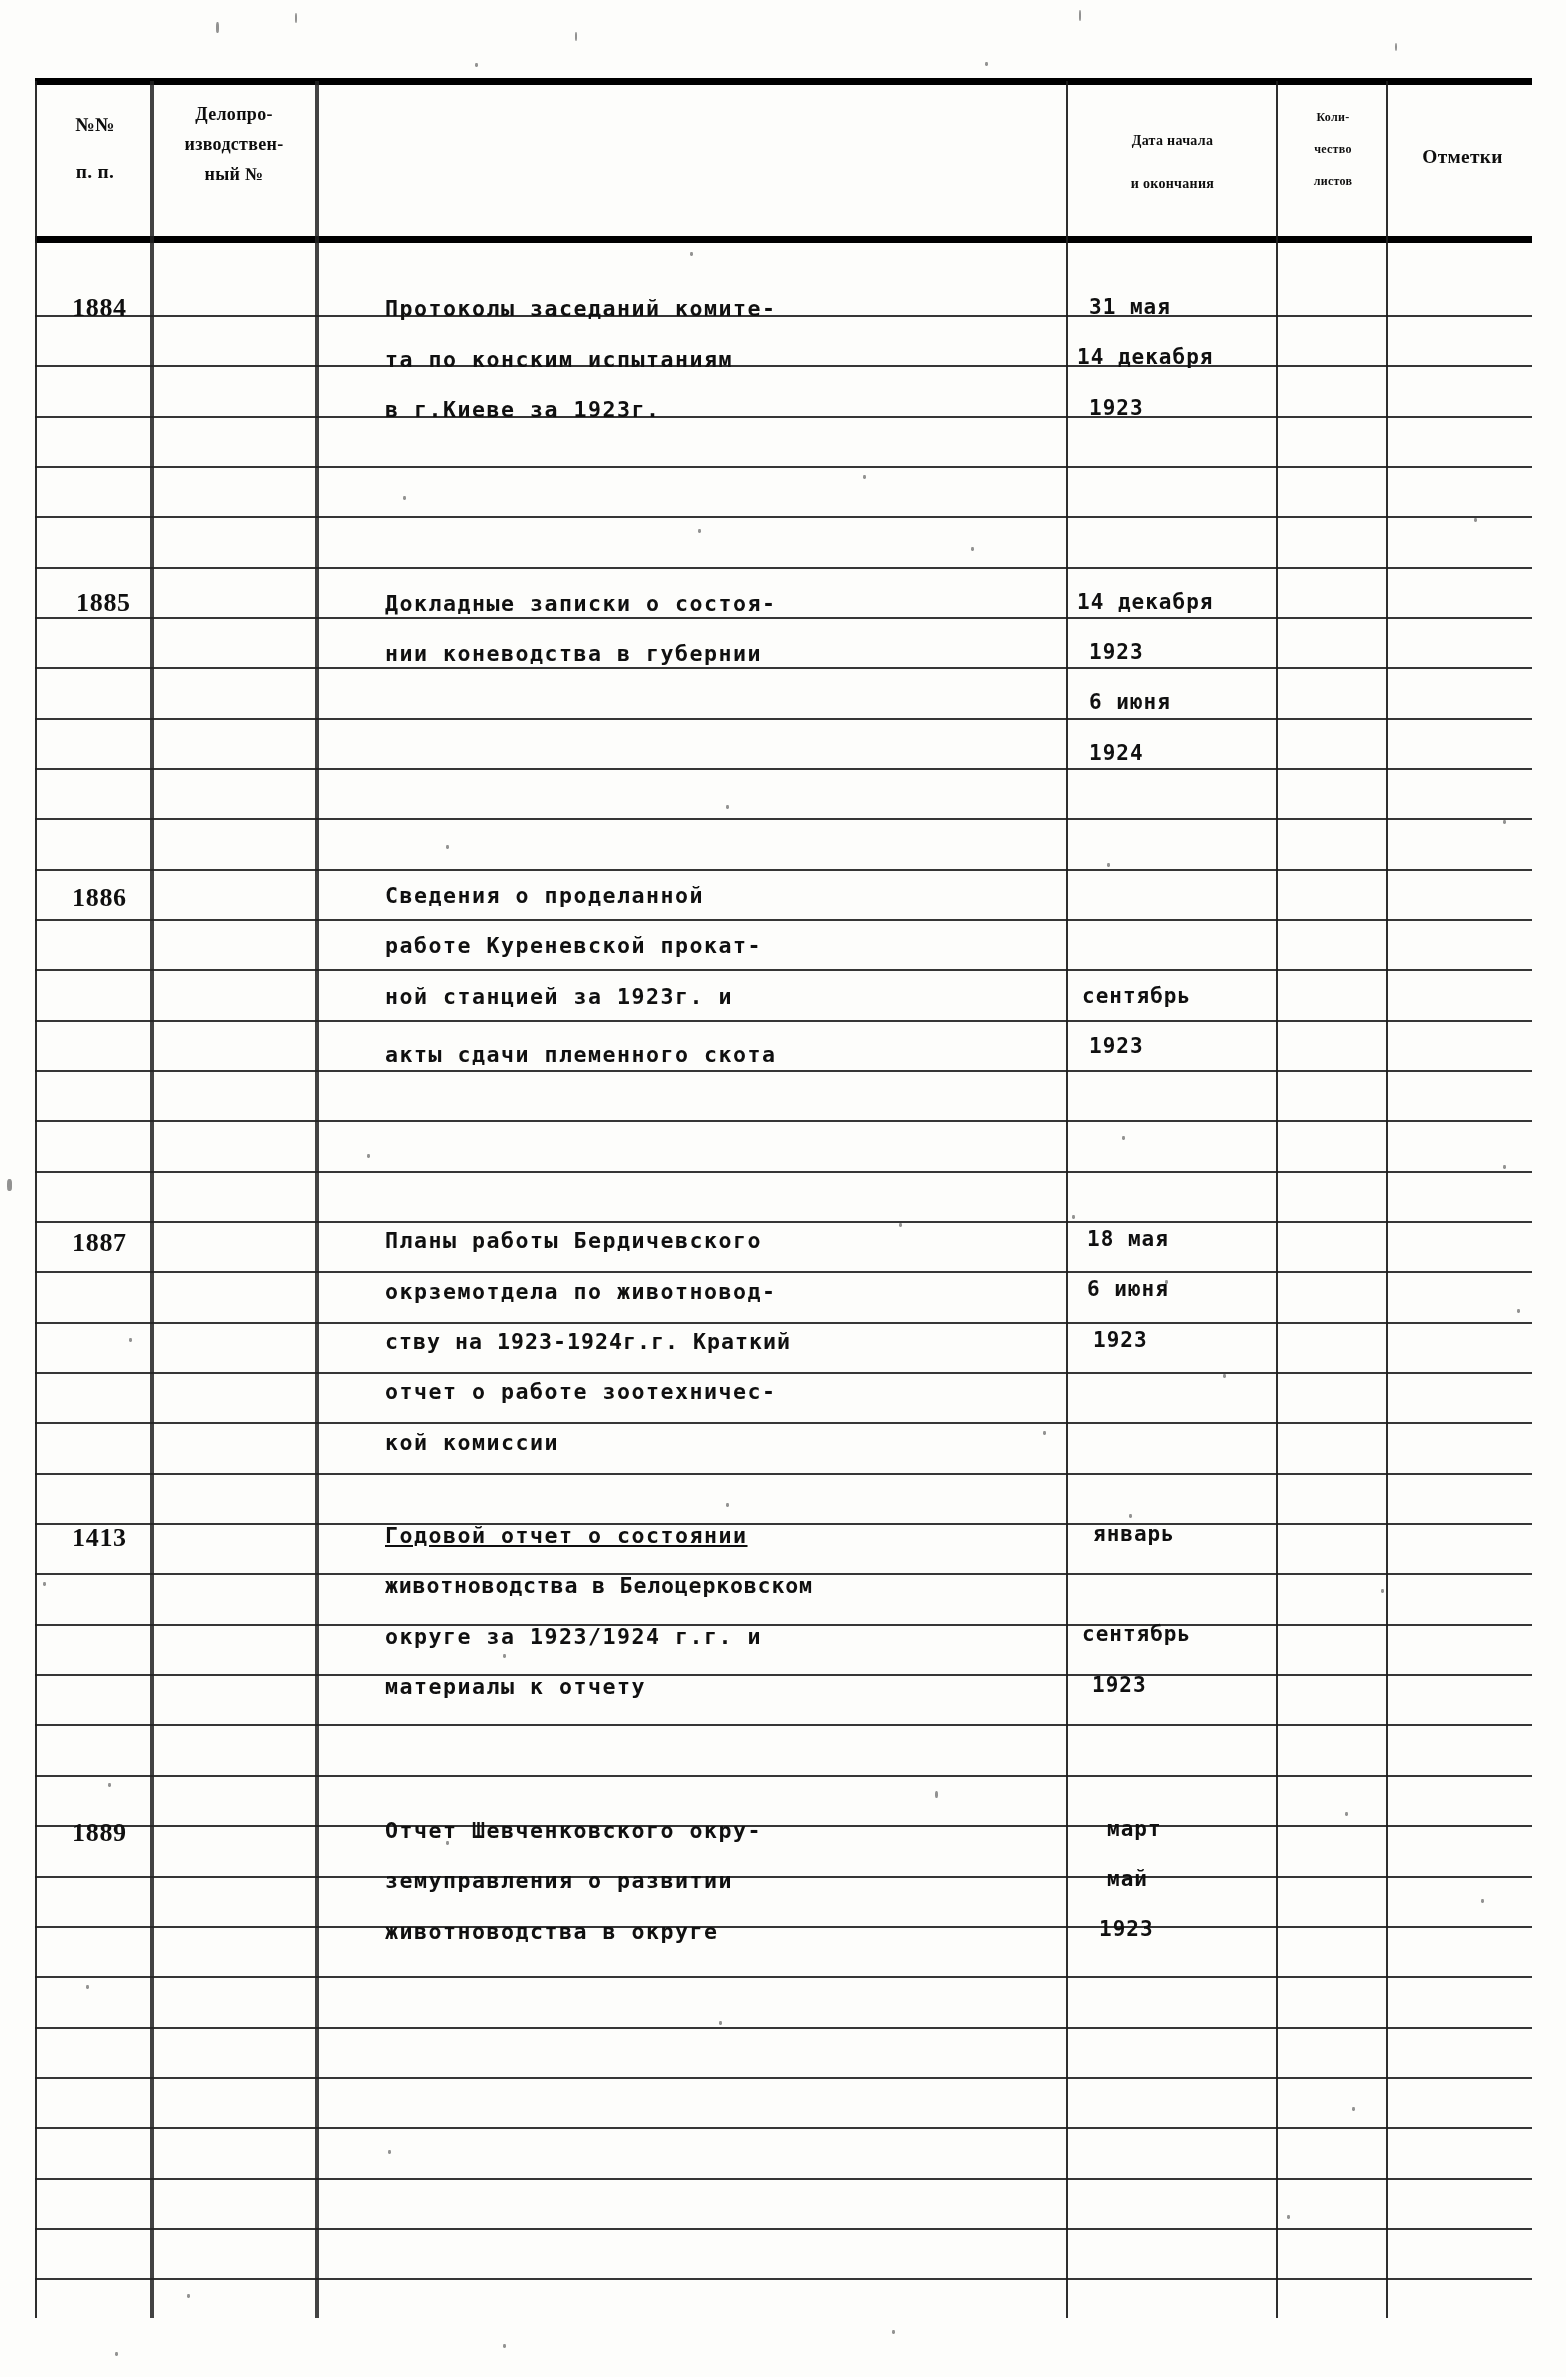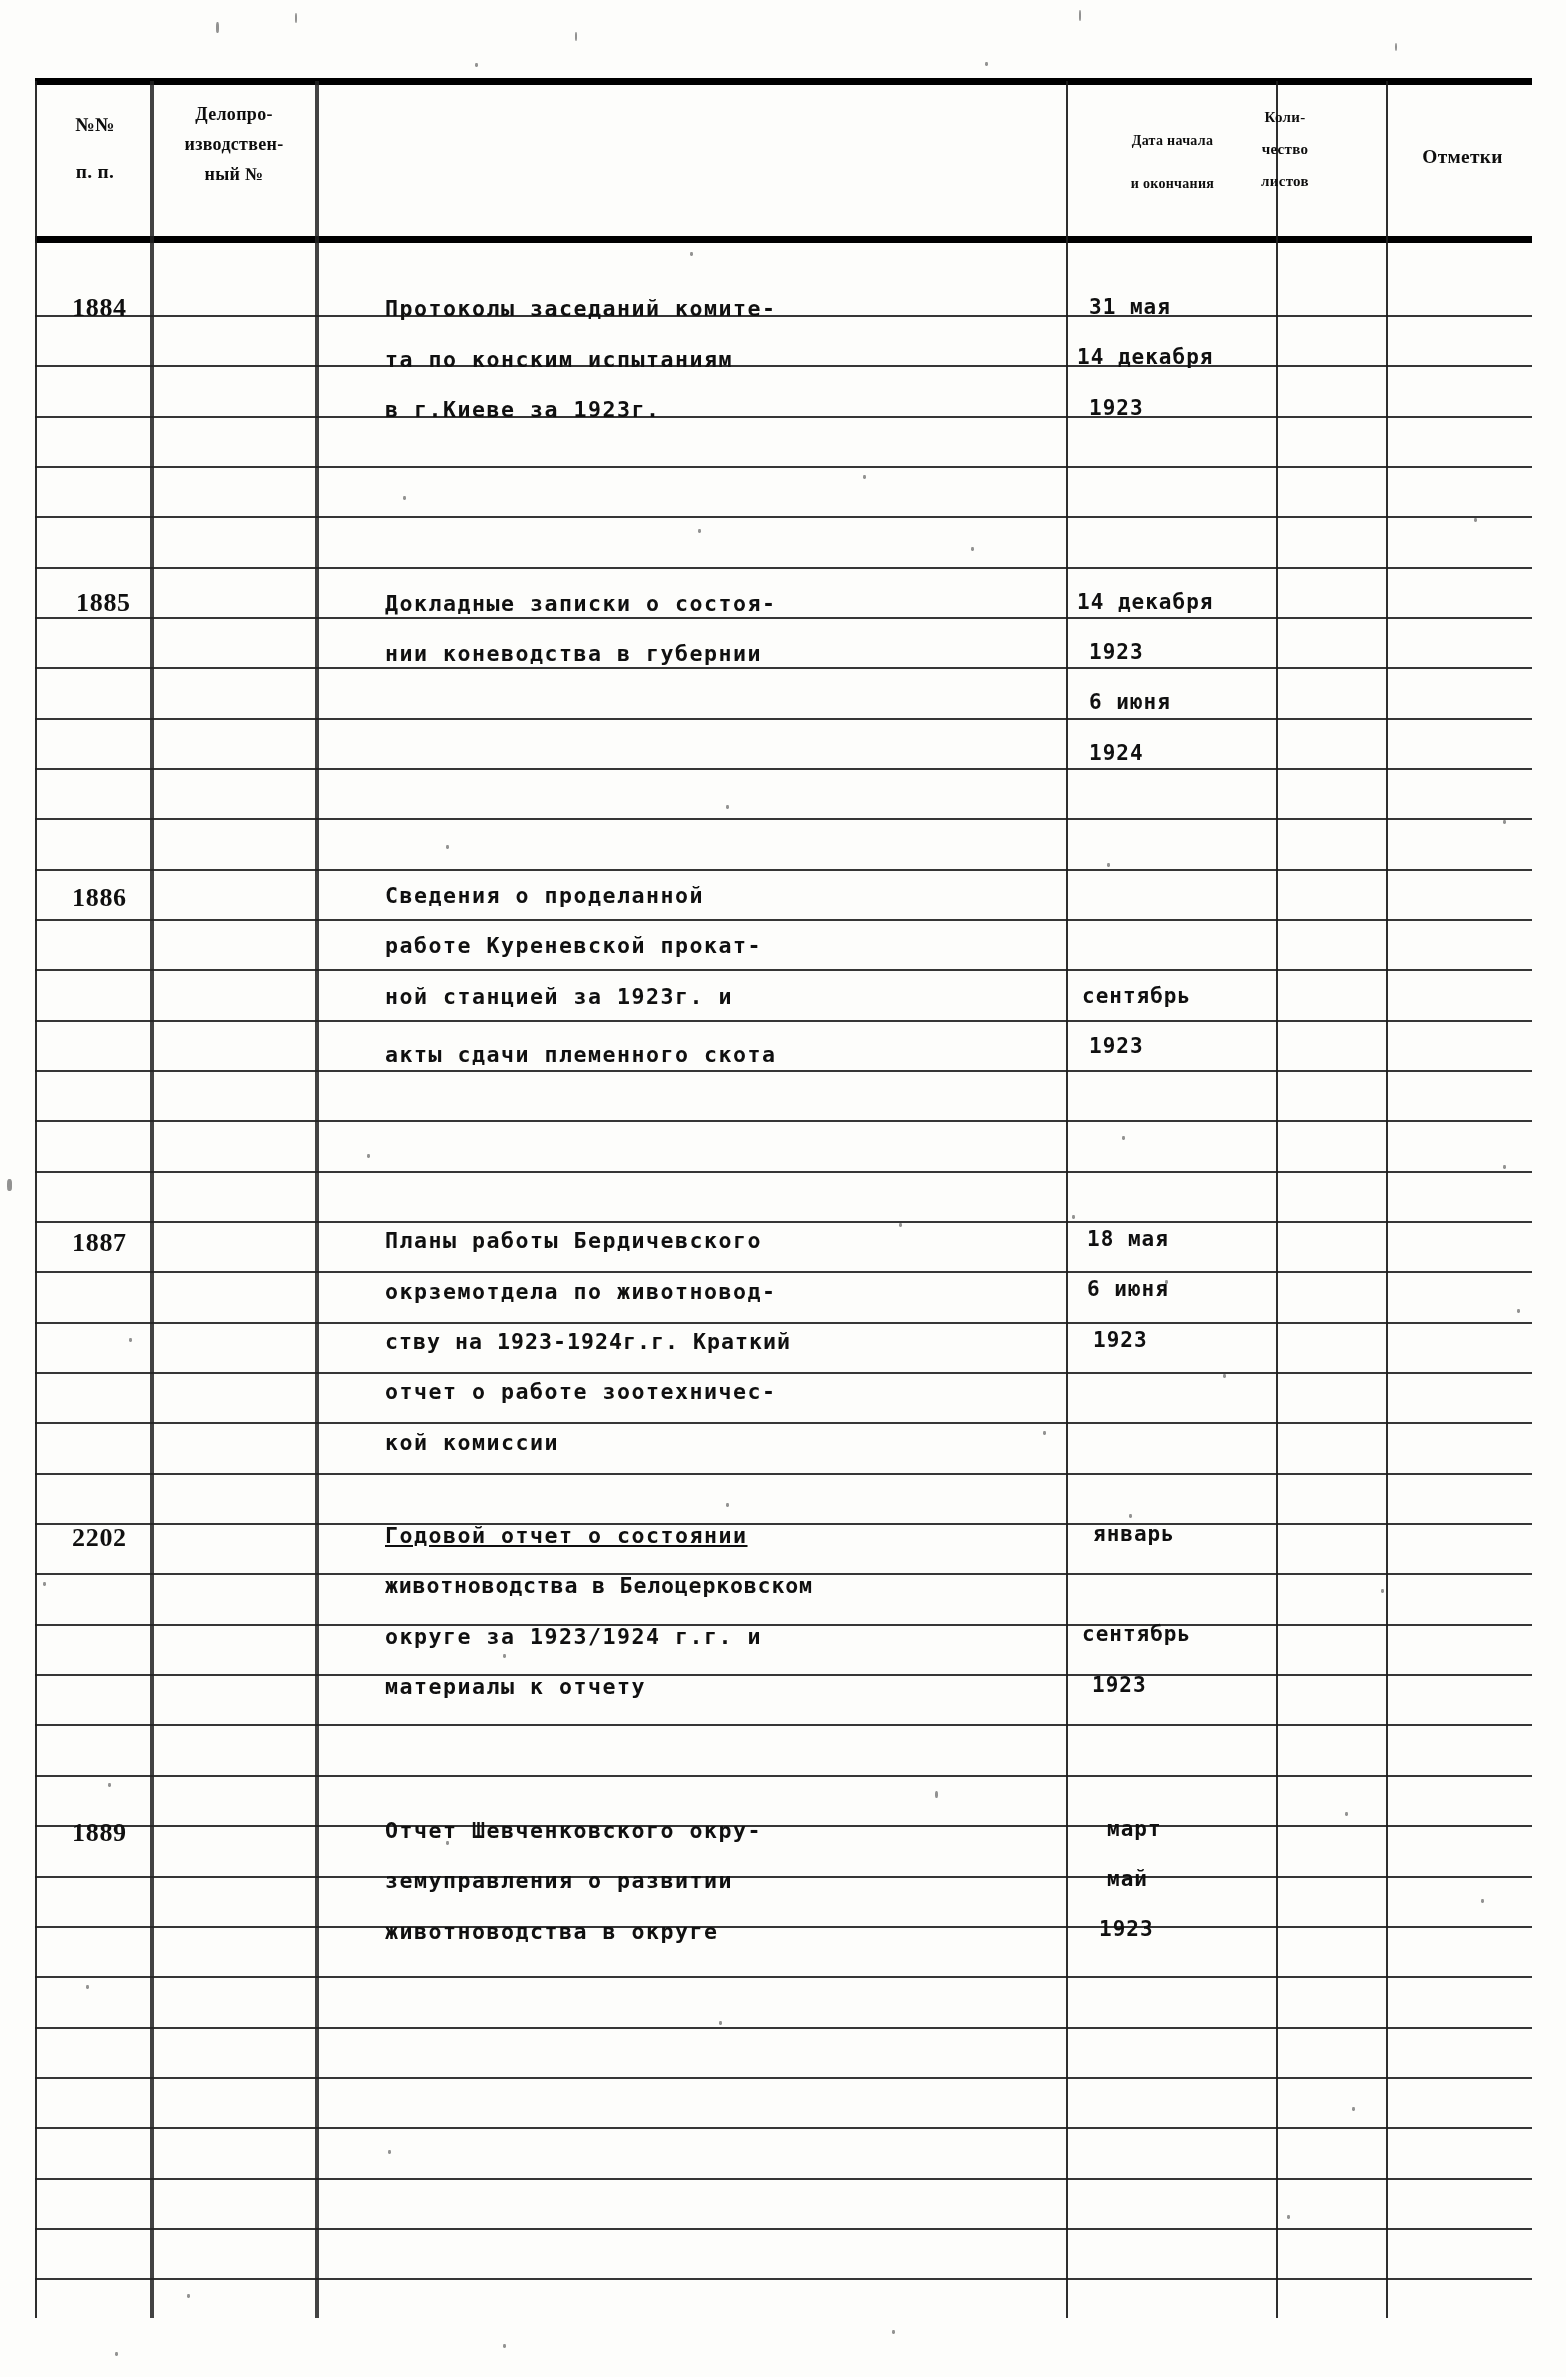--- a/index.html
+++ b/index.html
@@ -154,21 +154,21 @@
     <div>изводствен-</div>
     <div>ный №</div>
   </div>
 
 
   <div class="hdr" style="left:1072px; top:119px; width:201px; font-size:14px; line-height:43px;">
     <div>Дата начала</div>
     <div>и окончания</div>
   </div>
 
-  <div class="hdr" style="left:1234px; top:101px; width:102px; font-size:15px; line-height:32px;">
+  <div class="hdr" style="left:1282px; top:101px; width:102px; font-size:12px; line-height:32px;">
     <div>Коли-</div>
     <div>чество</div>
     <div>листов</div>
   </div>
 
   <div class="hdr" style="left:1392px; top:140px; width:141px; font-size:19.4px;">
     <div>Отметки</div>
   </div>
 
   <div class="tw num" style="left:72px; top:293px;">1884</div>
@@ -198,21 +198,21 @@
   <div class="tw num" style="left:72px; top:1228px;">1887</div>
   <div class="tw" style="left:385px; top:1228px;">Планы работы Бердичевского</div>
   <div class="tw" style="left:385px; top:1279px;">окрземотдела по животновод-</div>
   <div class="tw" style="left:385px; top:1329px; letter-spacing:1px;">ству на 1923-1924г.г. Краткий</div>
   <div class="tw" style="left:385px; top:1379px;">отчет о работе зоотехничес-</div>
   <div class="tw" style="left:385px; top:1430px;">кой комиссии</div>
   <div class="tw date" style="left:1087px; top:1227px;">18 мая</div>
   <div class="tw date" style="left:1087px; top:1277px;">6 июня</div>
   <div class="tw date" style="left:1093px; top:1328px;">1923</div>
 
-  <div class="tw num" style="left:72px; top:1523px;">2202</div>
+  <div class="tw num" style="left:72px; top:1523px;">1413</div>
   <div class="tw" style="left:385px; top:1523px;text-decoration:underline;">Годовой отчет о состоянии</div>
   <div class="tw" style="left:385px; top:1573px; letter-spacing:0.8px;">животноводства в Белоцерковском</div>
   <div class="tw" style="left:385px; top:1624px;">округе за 1923/1924 г.г. и</div>
   <div class="tw" style="left:385px; top:1674px;">материалы к отчету</div>
   <div class="tw date" style="left:1093px; top:1522px;">январь</div>
   <div class="tw date" style="left:1082px; top:1622px;">сентябрь</div>
   <div class="tw date" style="left:1092px; top:1673px;">1923</div>
 
   <div class="tw num" style="left:72px; top:1818px;">1889</div>
   <div class="tw" style="left:385px; top:1818px;">Отчет Шевченковского окру-</div>

